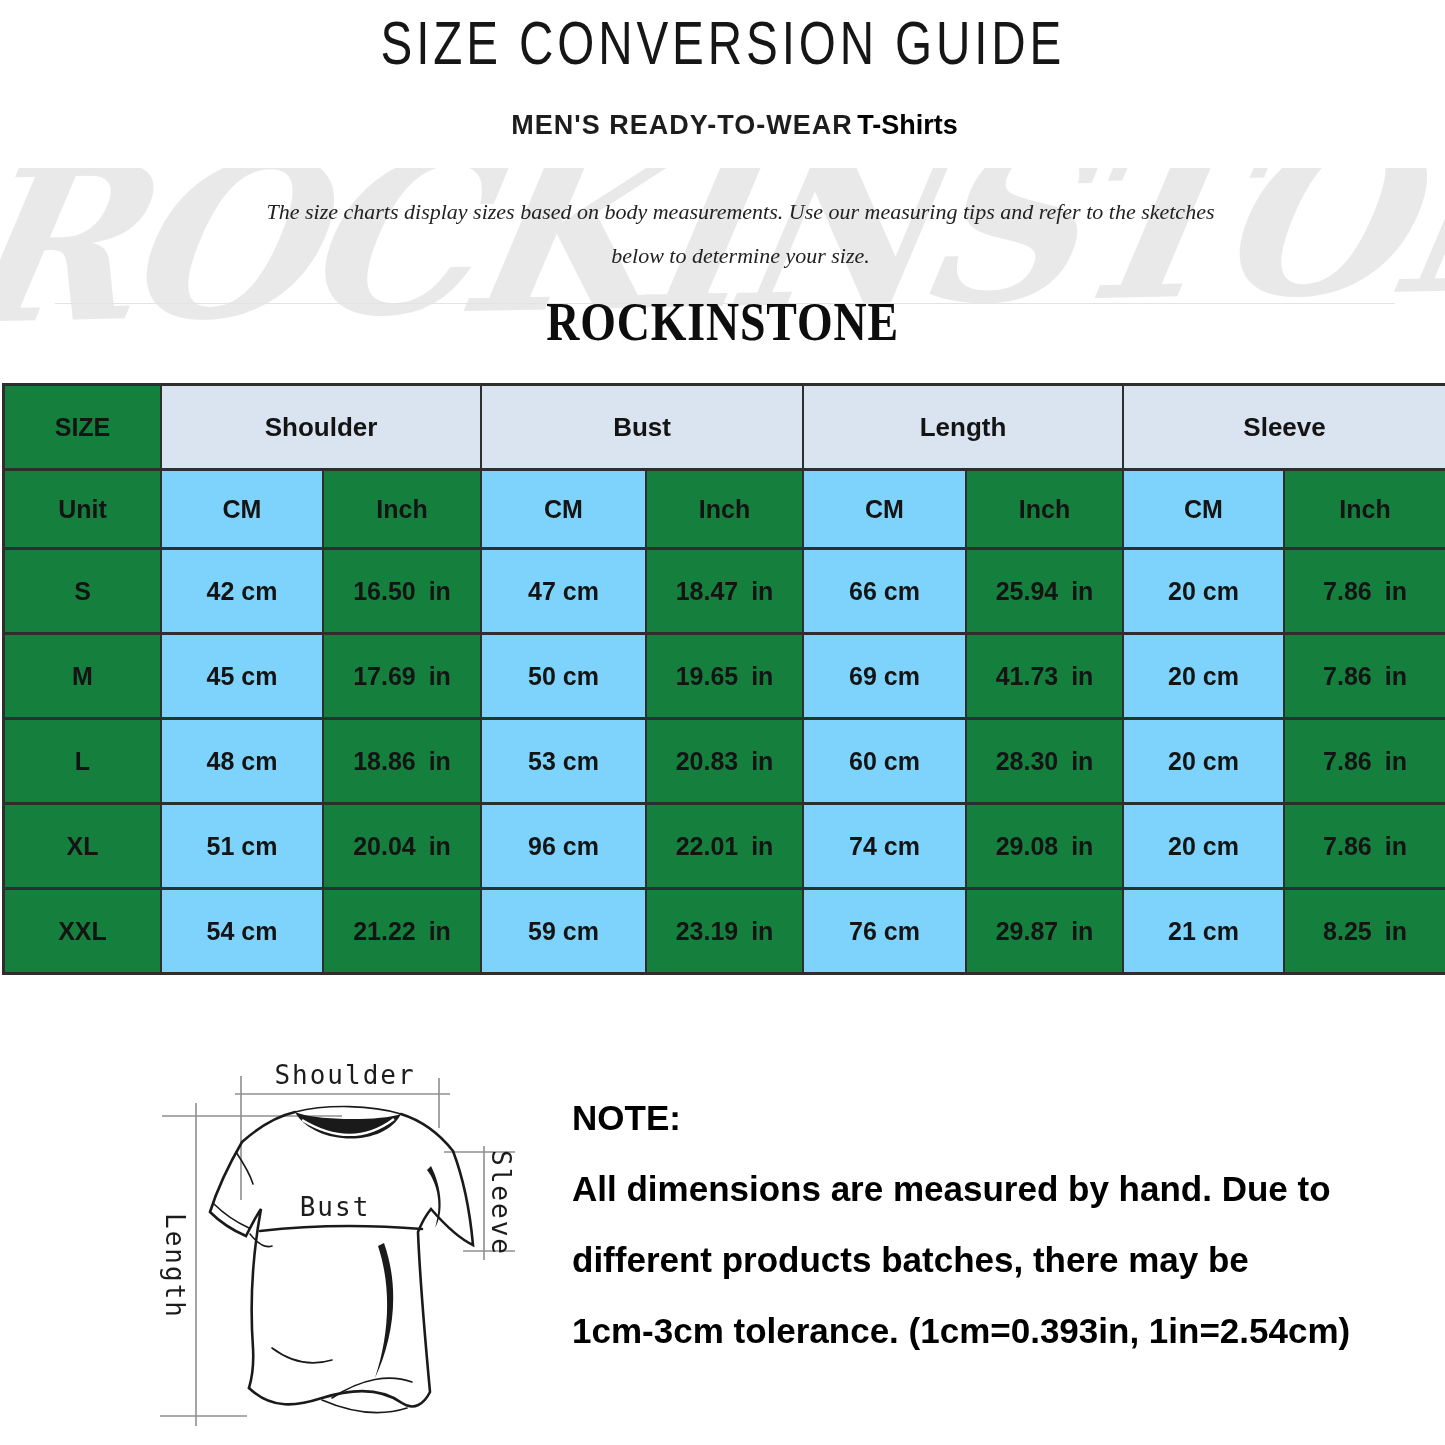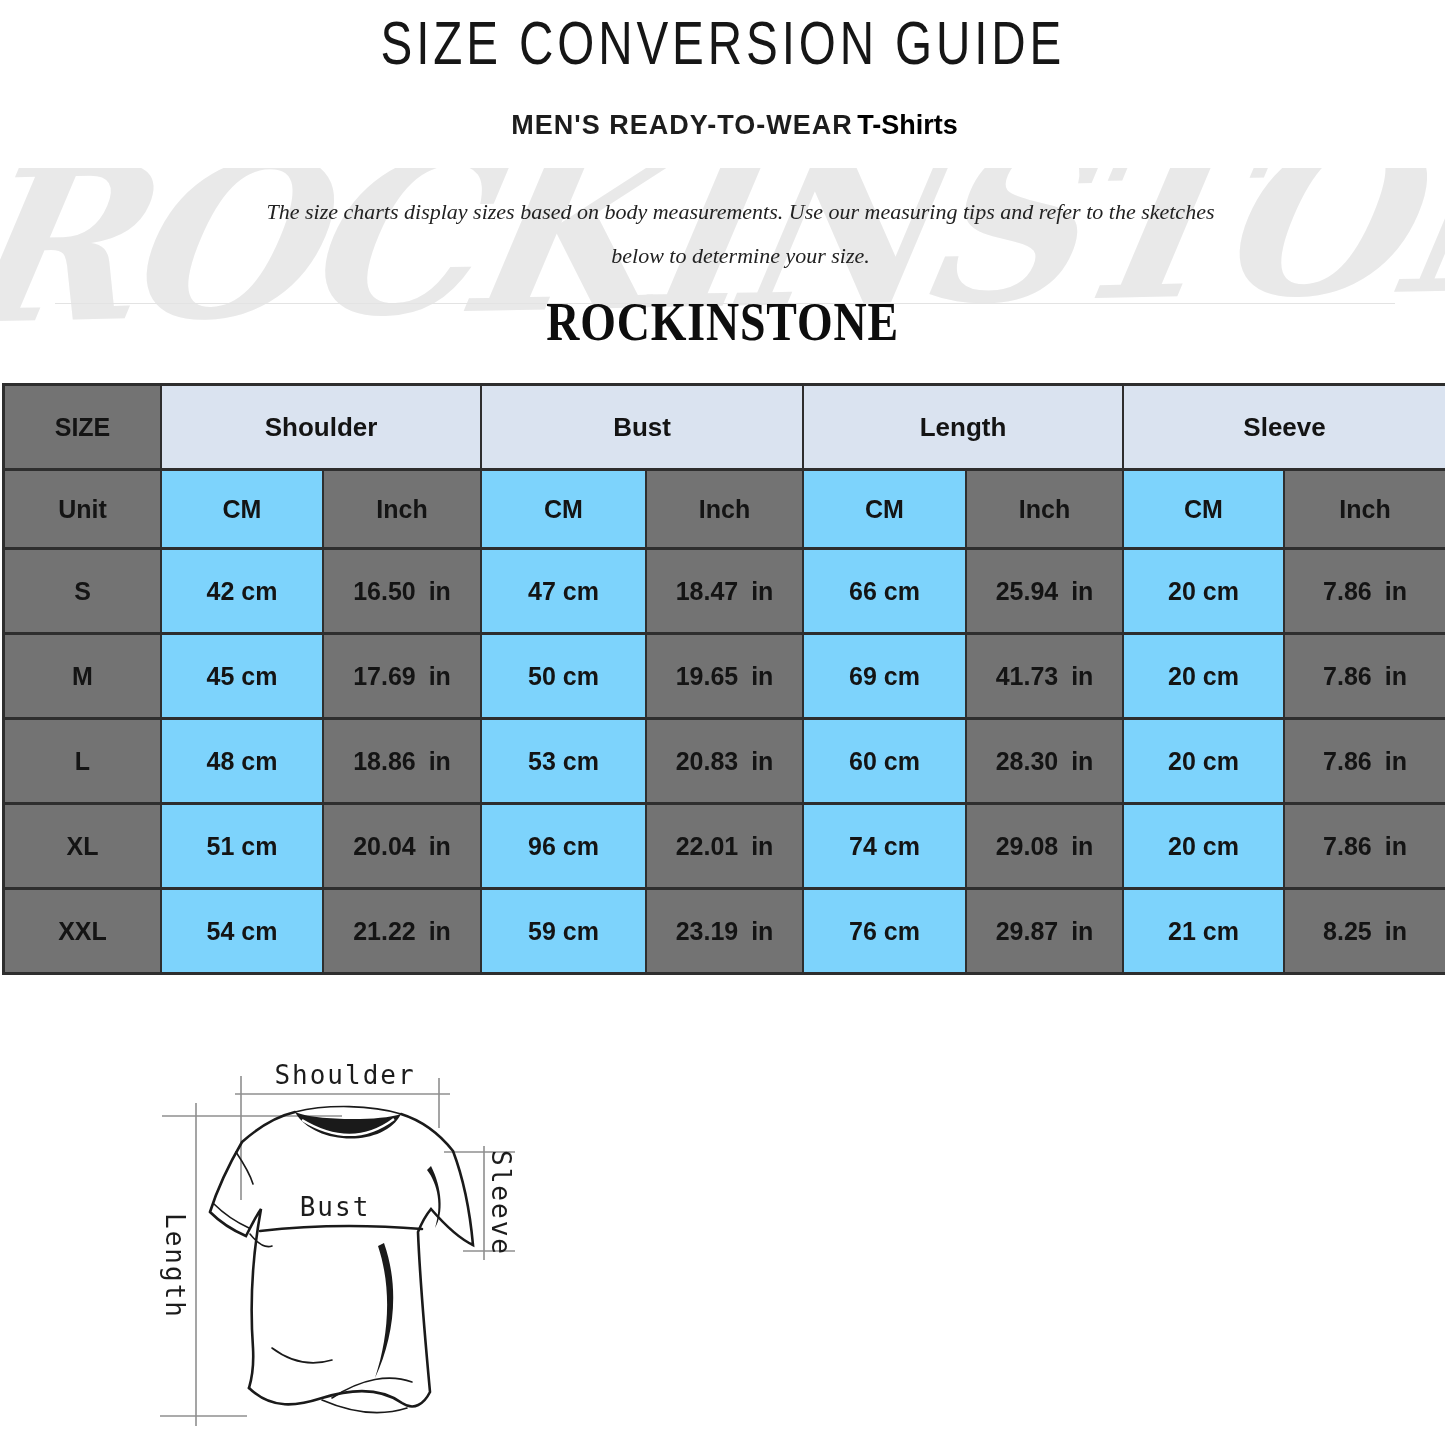--- a/index.html
+++ b/index.html
@@ -50,21 +50,21 @@
   .size-table td{
     border-right:2.5px solid #2e2e2e;border-bottom:3px solid #2e2e2e;
     text-align:center;vertical-align:middle;
     font-weight:bold;font-size:25px;color:#141414;padding:0;
     height:82px;overflow:hidden;
   }
   .size-table tr.unit-row td{height:76px;}
   .size-table td:last-child{border-right:none;}
   .size-table tr:last-child td{border-bottom:none;}
   .size-table td.cm{background:#7dd3fc;}
-  .size-table td.wh{background:#737373;}
+  .size-table td.wh{background:#15803d;}
   .size-table td.grp{background:#dae3f0;font-size:26px;}
   .size-table td.inchcell{word-spacing:6px;}
   
   .diagram{position:absolute;left:132px;top:1048px;z-index:1;}
   .measure{stroke:#8f8f8f;stroke-width:1.6;fill:none;}
   .shirt{stroke:#1a1a1a;stroke-width:2.6;fill:none;stroke-linecap:round;}
   .shirt-thin{stroke:#1a1a1a;stroke-width:1.6;fill:none;stroke-linecap:round;}
   .shade{fill:#1a1a1a;stroke:none;}
   .dlabel{
     font-family:"DejaVu Sans Mono",monospace;font-size:26px;fill:#1c1c1c;
@@ -223,14 +223,20 @@
       <path class="shirt-thin" d="M190,352 C220,365 250,368 275,360"></path>
       <path class="shirt-thin" d="M118,186 C126,196 134,200 140,198"></path>
     </g>
 
     <text class="dlabel" x="213" y="36" text-anchor="middle">Shoulder</text>
     <text class="dlabel" x="42" y="226" text-anchor="middle" transform="rotate(90 42 218)">Length</text>
     <text class="dlabel" x="203" y="168" text-anchor="middle">Bust</text>
     <text class="dlabel" x="368" y="163" text-anchor="middle" transform="rotate(90 368 155)">Sleeve</text>
   </svg>
 
+  <div class="note">
+    <div>NOTE:</div>
+    <div>All dimensions are measured by hand. Due to</div>
+    <div>different products batches, there may be</div>
+    <div>1cm-3cm tolerance. (1cm=0.393in, 1in=2.54cm)</div>
+  </div>
 
 </div>
 
 </body></html>

